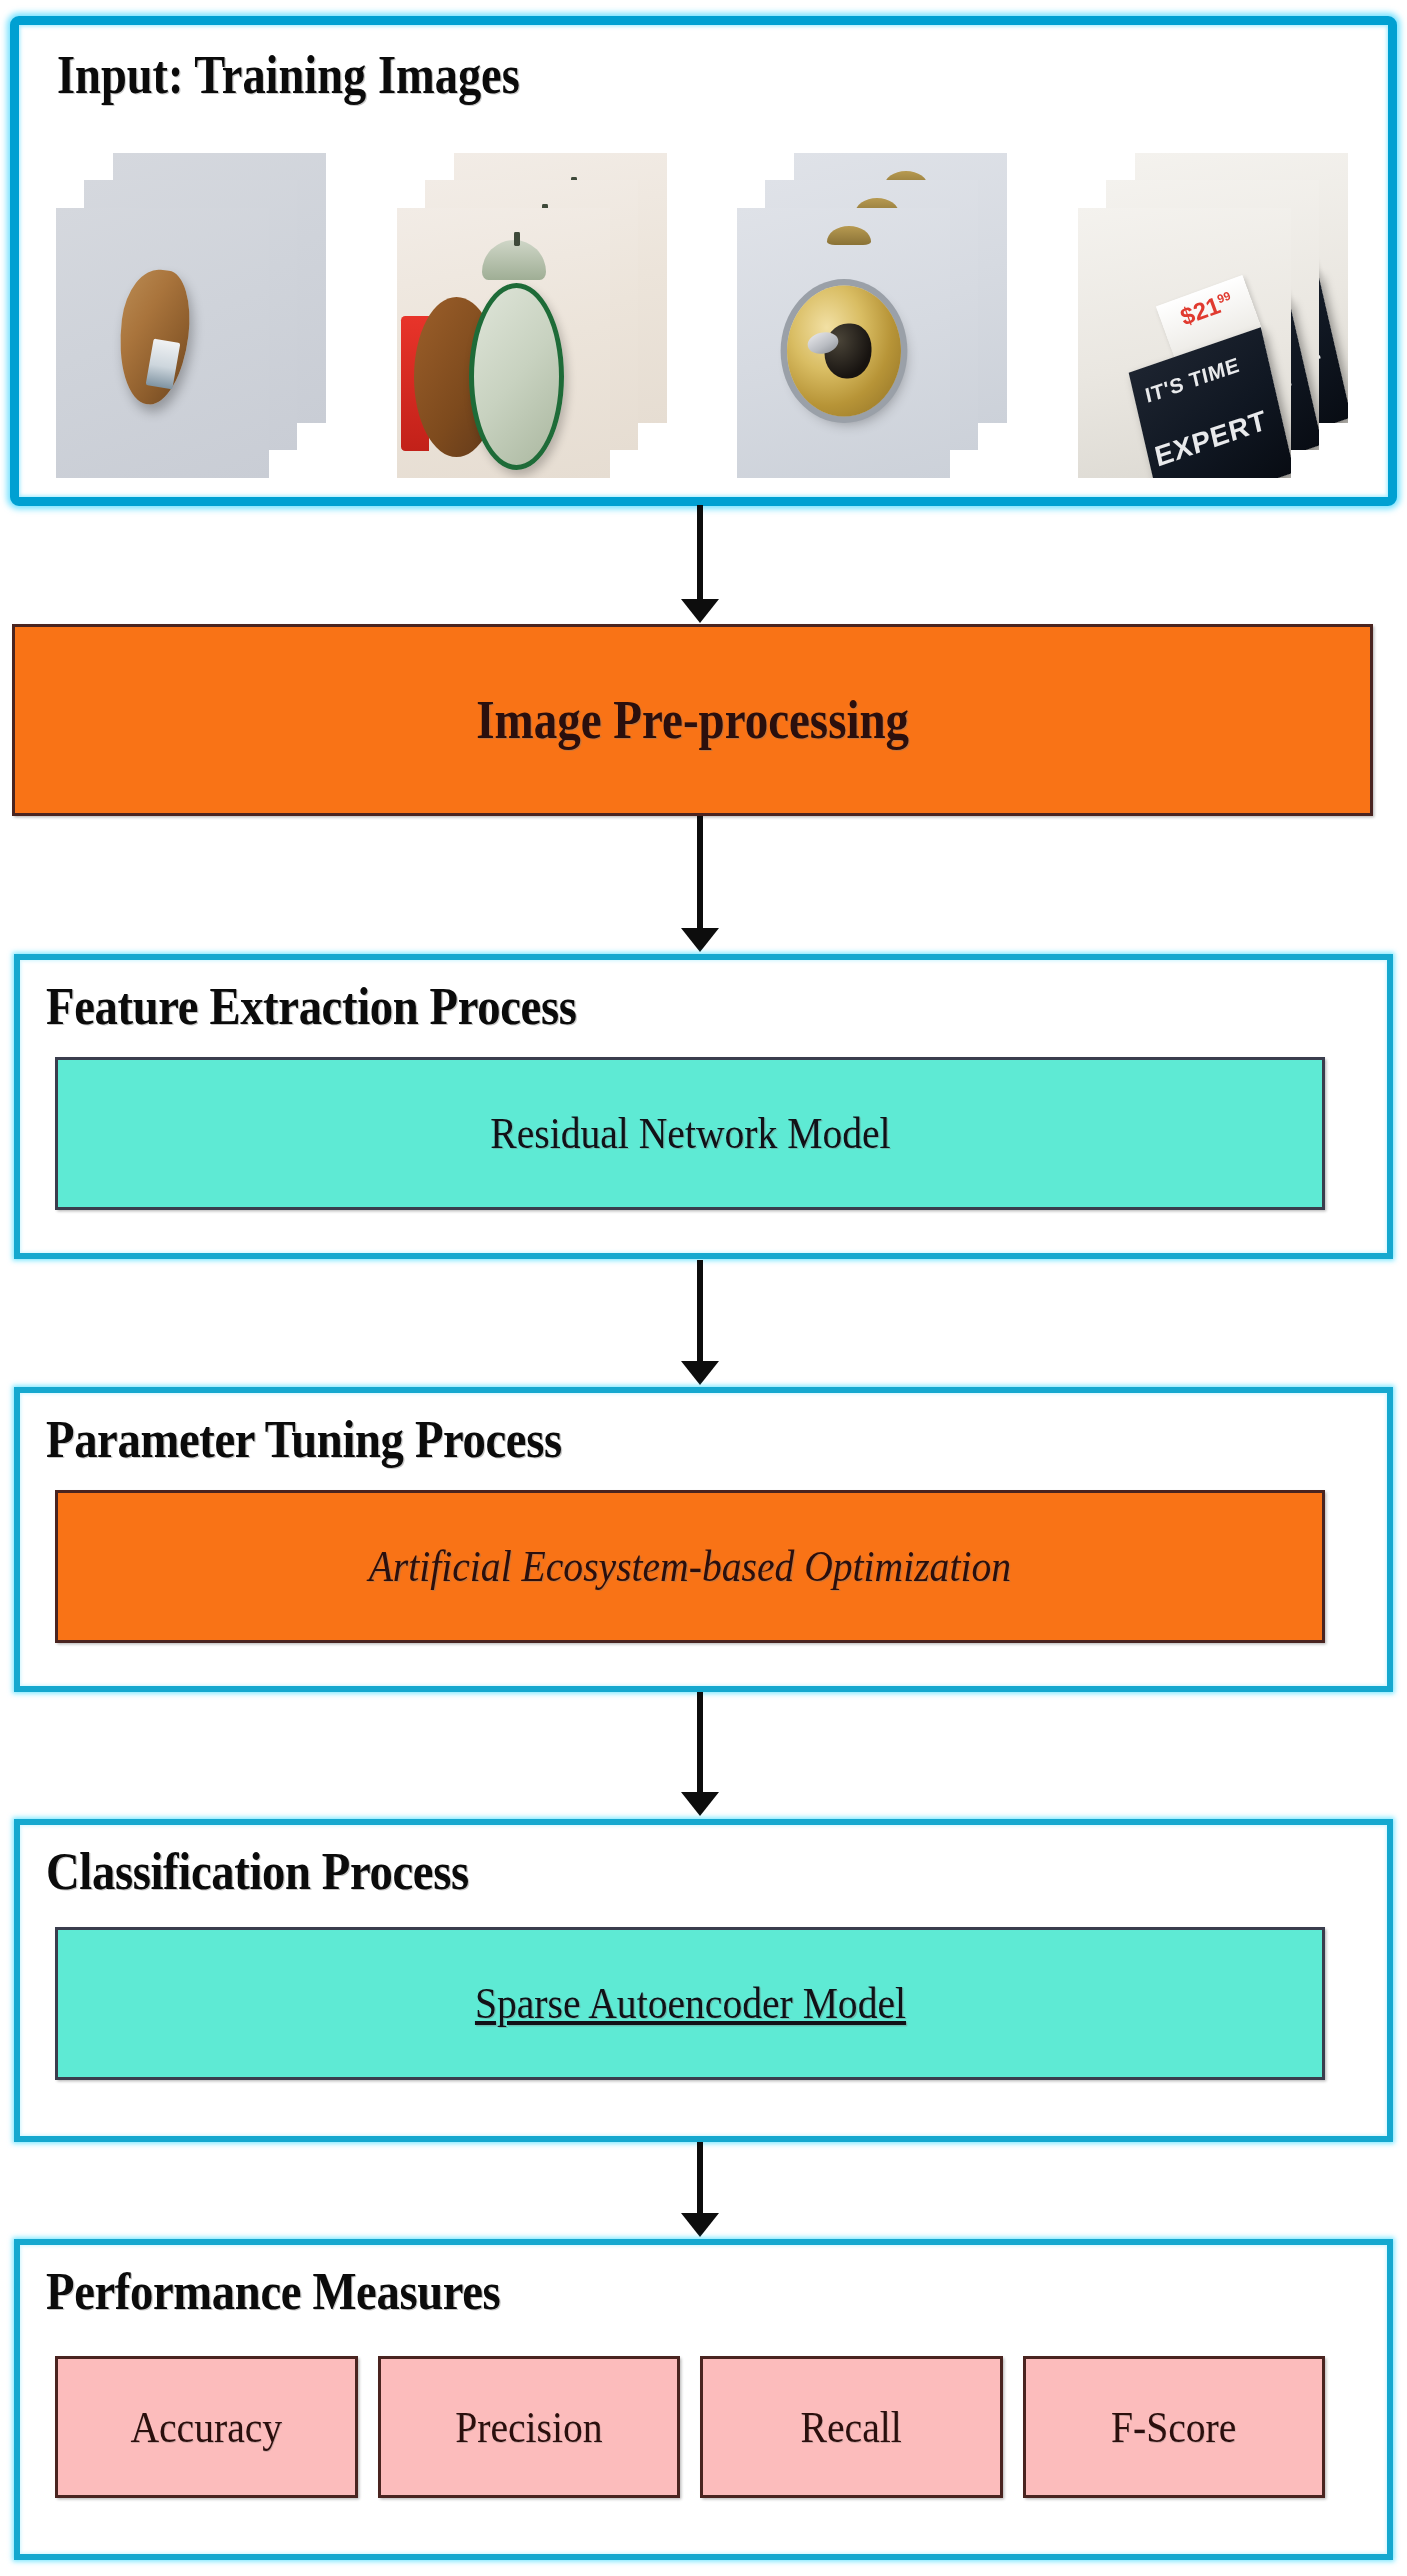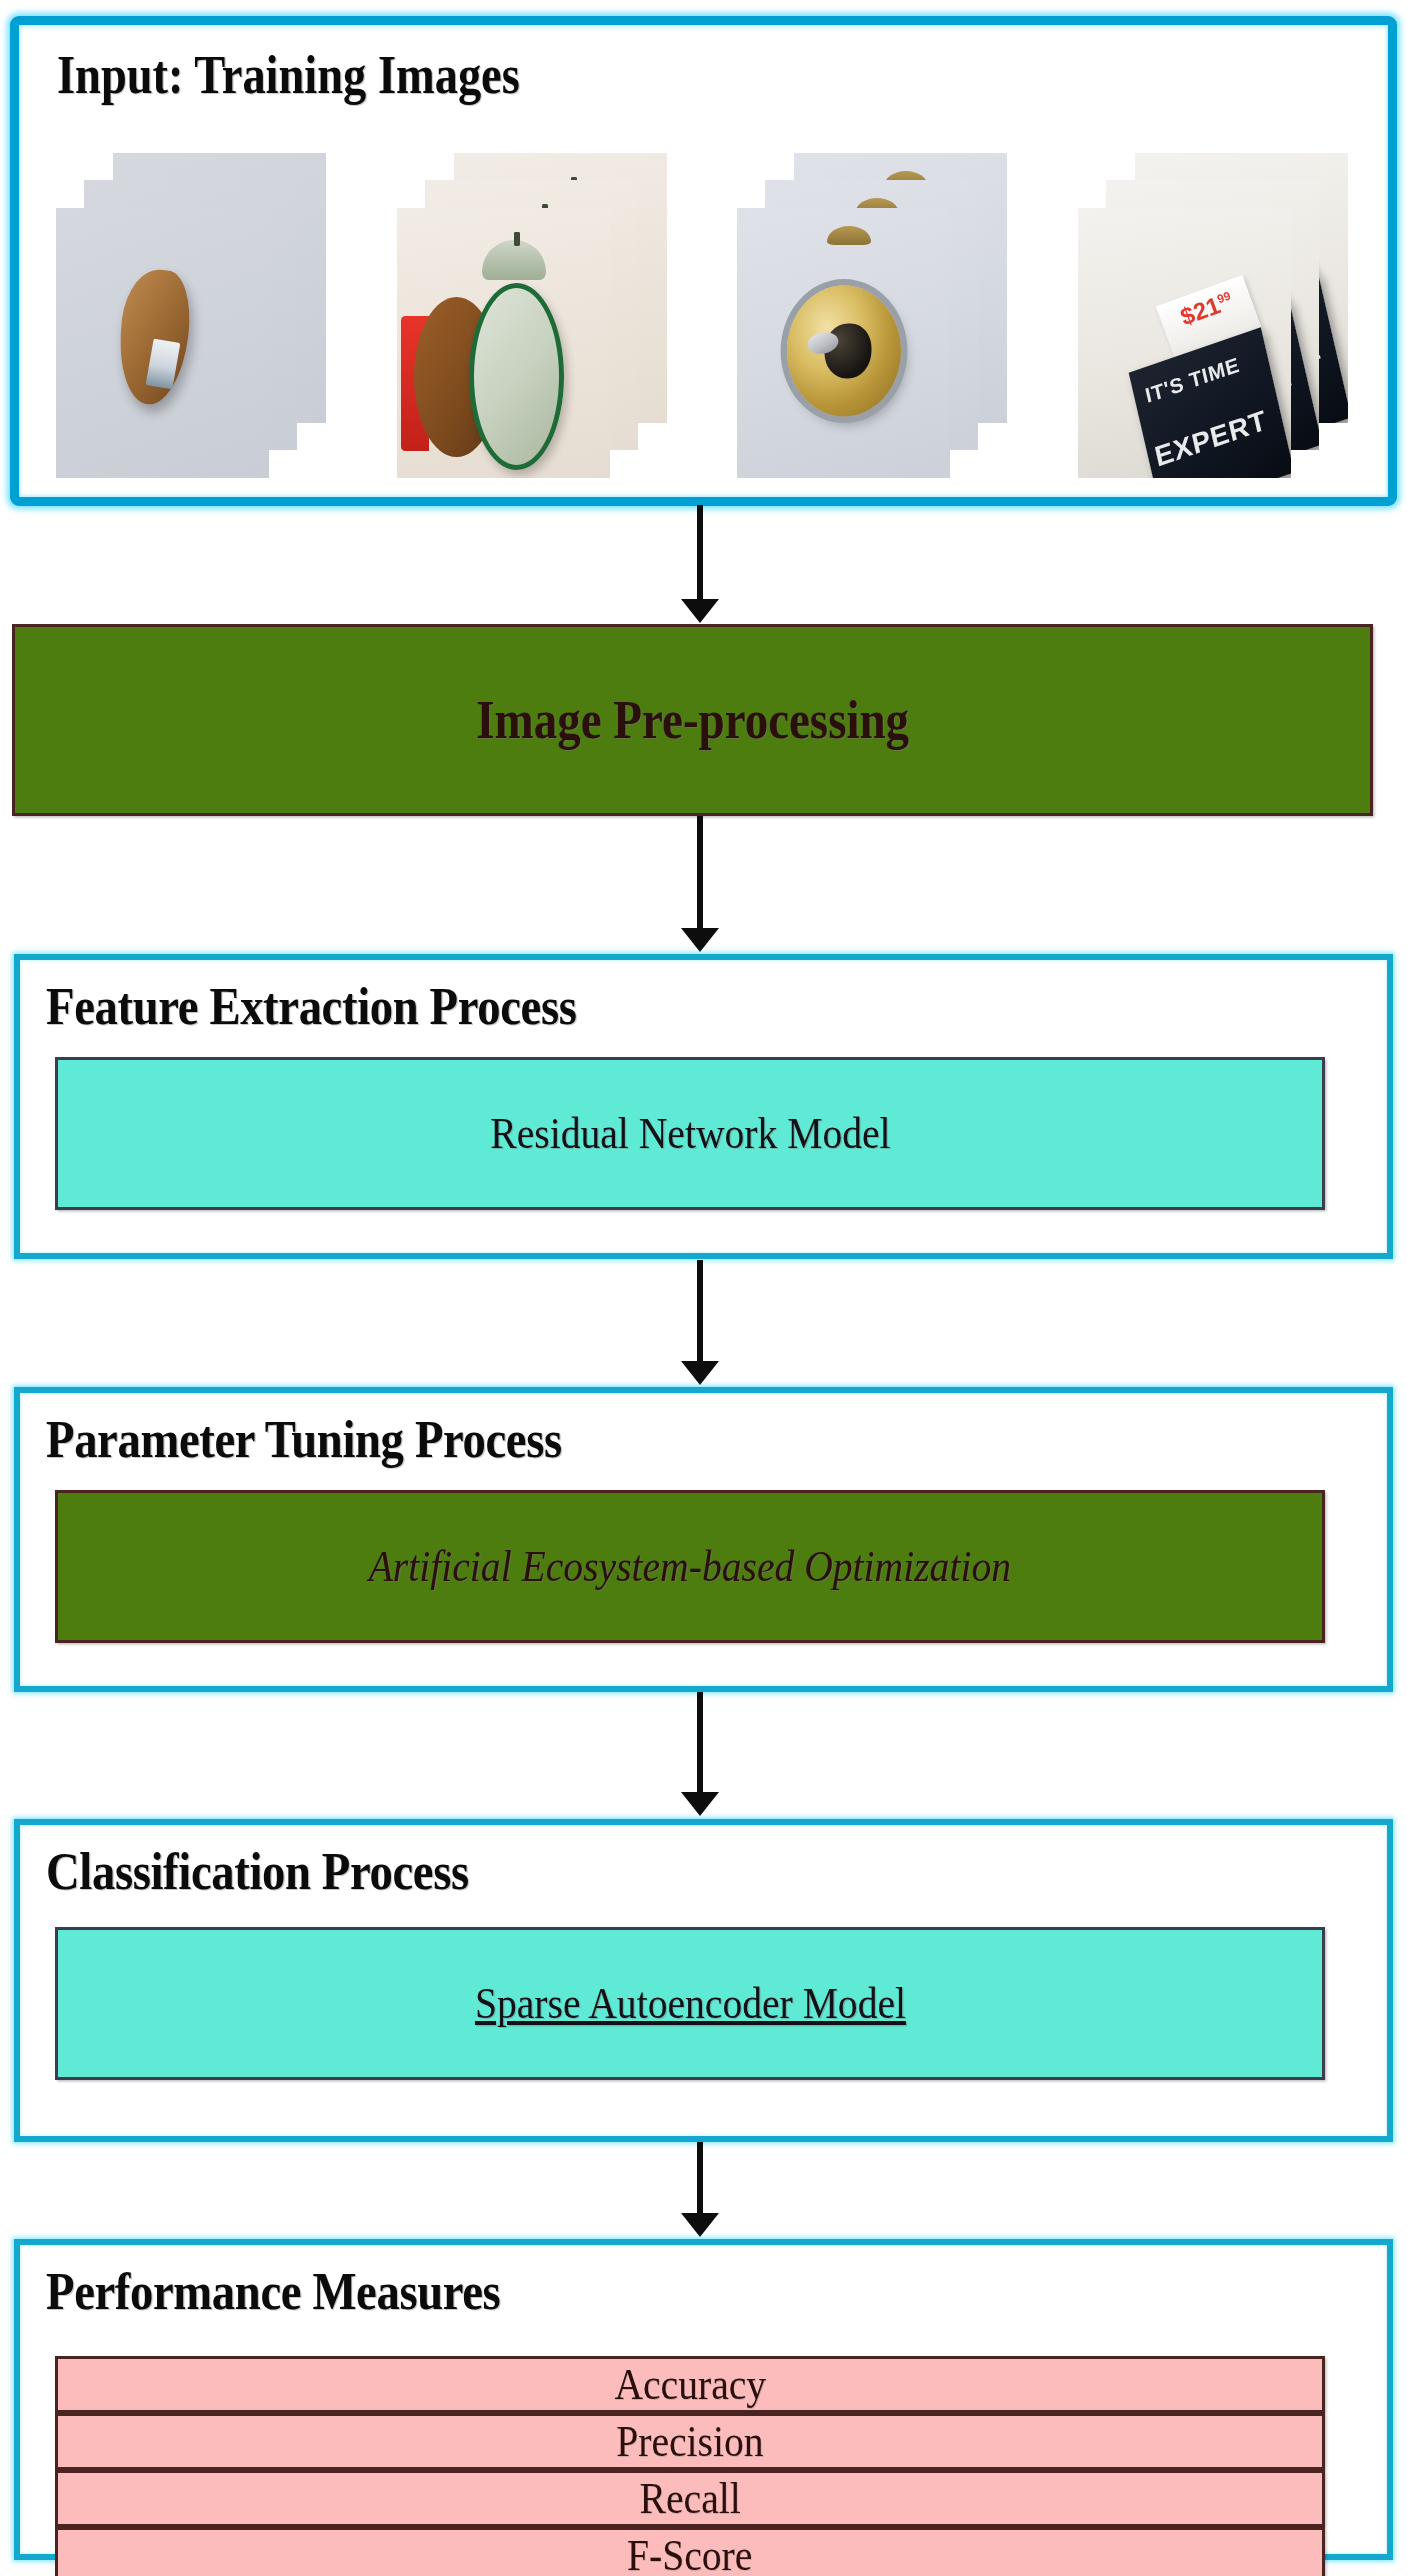--- a/index.html
+++ b/index.html
@@ -266,21 +266,21 @@
   
   .box {
     position: absolute;
     box-sizing: border-box;
     display: flex;
     align-items: center;
     justify-content: center;
     text-align: center;
   }
   .box-pink {
-    background: #4d7c0f;
+    background: #f97316;
     border: 3.5px solid #4a2420;
     box-shadow: 2.1px 2.1px 2.8px rgba(0,0,0,0.30);
     color: #2b0f0d;
   }
   .box-lav {
     background: #5eead4;
     border: 3.5px solid #3a3d4d;
     box-shadow: 2.1px 2.1px 2.8px rgba(0,0,0,0.30);
     color: #111117;
   }
@@ -320,22 +320,21 @@
   
   .perf-row {
     position: absolute;
     left: 55px;
     top: 2356px;
     width: 1270px;
     height: 142px;
     display: flex;
     justify-content: space-between;
     align-items: stretch;
-    gap: 0;
-    flex-direction: column;
+    gap: 20px;
   }
   .chip {
     position: relative;
     flex: 1 1 0;
     box-sizing: border-box;
     display: flex;
     align-items: center;
     justify-content: center;
     background: #fcbcbc;
     border: 3.5px solid #4a2420;

